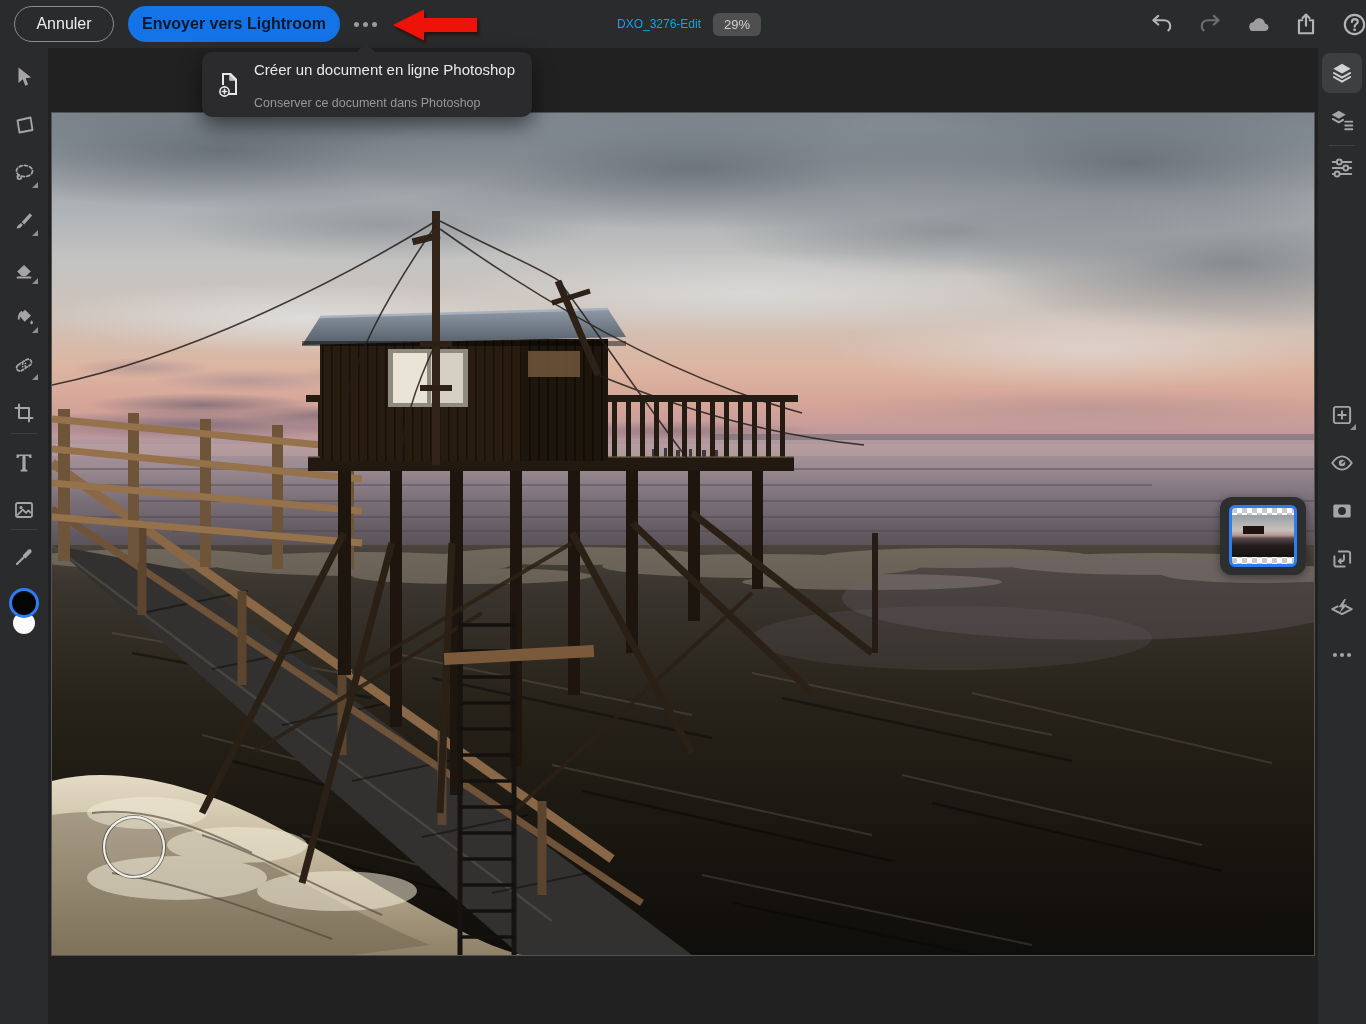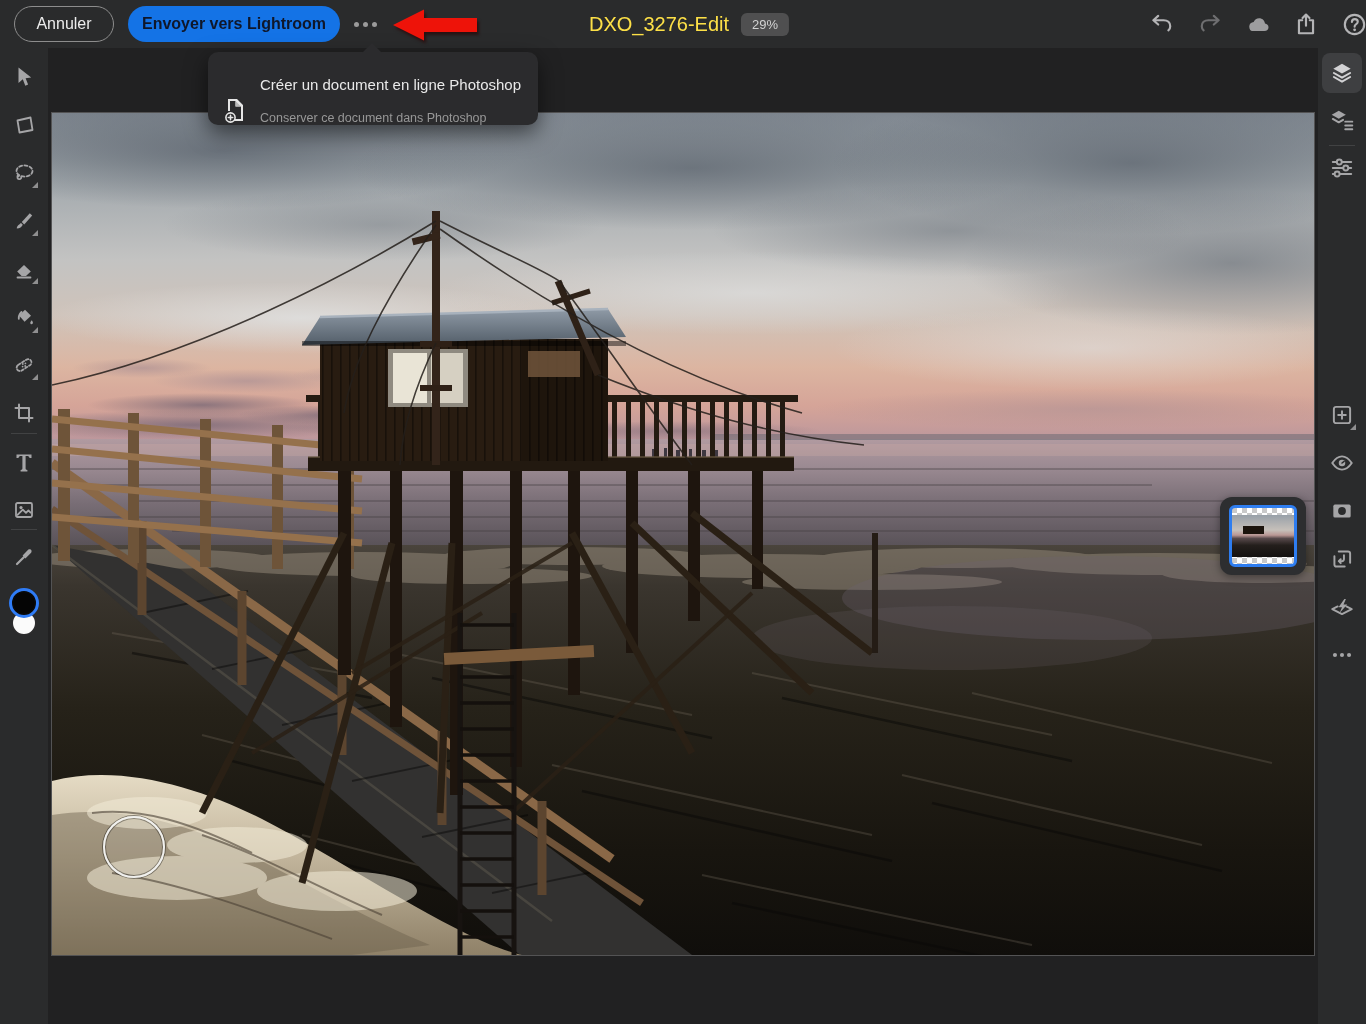--- a/index.html
+++ b/index.html
@@ -10,40 +10,40 @@
   }
   
   .topbar{position:absolute;top:0;left:0;width:1366px;height:48px;background:#2a2b2c;z-index:30;padding-left:12px;}
   .pill{position:absolute;top:6px;height:36px;border-radius:18px;display:flex;align-items:center;justify-content:center;
         font-size:16px;box-sizing:border-box;cursor:default;}
   .cancel{left:14px;width:100px;border:1.5px solid #8d8d8d;color:#ececec;background:transparent;}
   .send{left:128px;width:212px;background:#1473e6;color:#0f172a;font-weight:bold;}
   .morebtn{position:absolute;left:347px;top:8px;width:36px;height:32px;display:flex;align-items:center;justify-content:center;gap:4px;}
   .morebtn i{width:5px;height:5px;border-radius:50%;background:#9b9b9b;display:block;}
   .titlegroup{position:absolute;left:50%;top:0;height:48px;transform:translateX(-50%);display:flex;align-items:center;gap:12px;}
-  .doctitle{color:#fde047;font-size:20px;}
+  .doctitle{color:#0ea5e9;font-size:12px;}
   .zoombadge{background:#4f4f50;color:#d2d2d2;font-size:13px;border-radius:6px;padding:4px 11px;}
   .tr-icons{position:absolute;right:4px;top:4px;height:40px;display:flex;align-items:center;gap:8px;}
   .tr-icons .ibtn{width:40px;height:40px;display:flex;align-items:center;justify-content:center;}
   
   .rail{position:absolute;top:48px;bottom:0;width:48px;background:#2a2b2c;z-index:20;}
   .rail-left{left:0;}
   .rail-right{right:0;}
   .tool{position:absolute;left:4px;width:40px;height:40px;display:flex;align-items:center;justify-content:center;border-radius:8px;}
   .tool.selected{background:#3e3f41;}
   .corner{position:absolute;right:6px;bottom:5px;width:0;height:0;border-left:6px solid transparent;border-bottom:6px solid #8f8f90;}
   .divider{position:absolute;left:11px;width:26px;height:1px;background:#414243;}
   .swatch-bg{position:absolute;left:11px;width:26px;height:26px;border-radius:50%;background:#fbfbfb;border:2px solid #2c2c2d;box-sizing:border-box;}
   .swatch-fg{position:absolute;left:9px;width:30px;height:30px;border-radius:50%;background:#050505;border:3px solid #2f7cf6;box-sizing:border-box;box-shadow:0 0 0 1.5px #0a0a0a inset;}
   svg.ic{display:block;}
   .st{stroke:#a5a5a7;stroke-width:1.8;fill:none;stroke-linecap:round;stroke-linejoin:round;}
   .fl{fill:#a5a5a7;}
   
-  .popover{position:absolute;left:208px;top:52px;width:330px;height:73px;background:#2b2b2d;border-radius:10px;z-index:40;
-           box-shadow:0 8px 22px rgba(0,0,0,.55);display:flex;align-items:flex-end;}
+  .popover{position:absolute;left:202px;top:52px;width:330px;height:65px;background:#2b2b2d;border-radius:10px;z-index:40;
+           box-shadow:0 8px 22px rgba(0,0,0,.55);display:flex;align-items:center;}
   .popover::before{content:"";position:absolute;top:-9px;left:154px;width:0;height:0;
            border-left:10px solid transparent;border-right:10px solid transparent;border-bottom:10px solid #2b2b2d;}
   .pop-icon{margin:0 13px 0 15px;flex:0 0 auto;}
   .pop-title{color:#e9e9e9;font-size:15px;line-height:19px;}
   .pop-sub{color:#979797;font-size:12.5px;margin-top:17px;}
   
   .redarrow{position:absolute;left:393px;top:8px;z-index:50;filter:drop-shadow(2px 3px 1.5px rgba(40,0,0,.6));}
   
   .photo{position:absolute;left:52px;top:113px;width:1262px;height:842px;outline:1px solid rgba(190,190,190,.32);z-index:5;}
   .photo svg{position:absolute;inset:0;}

